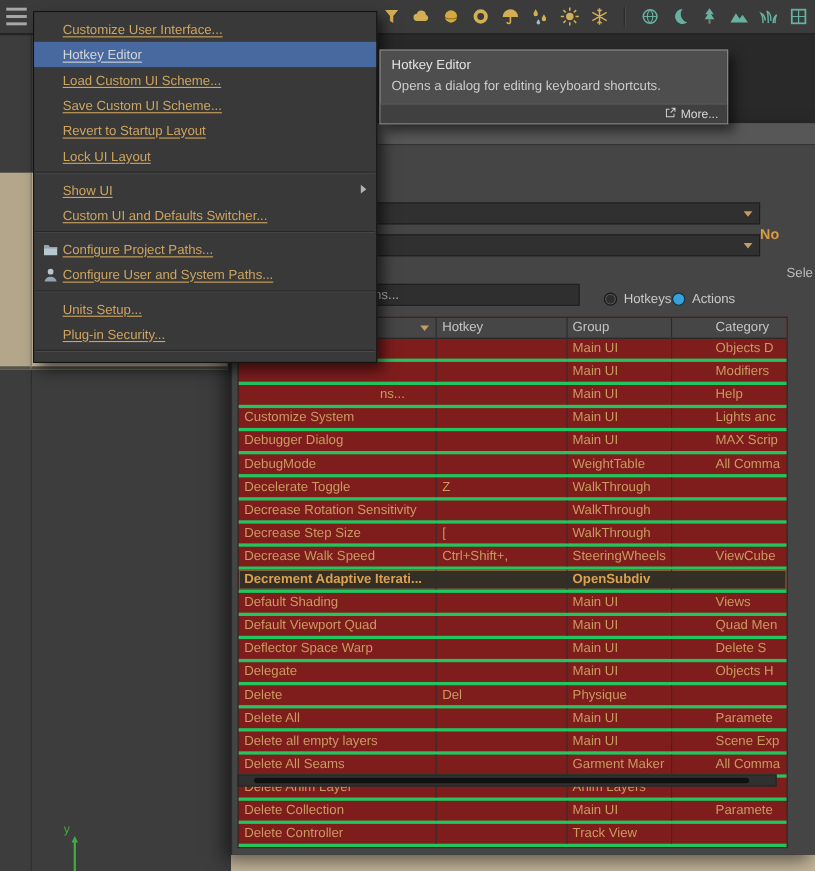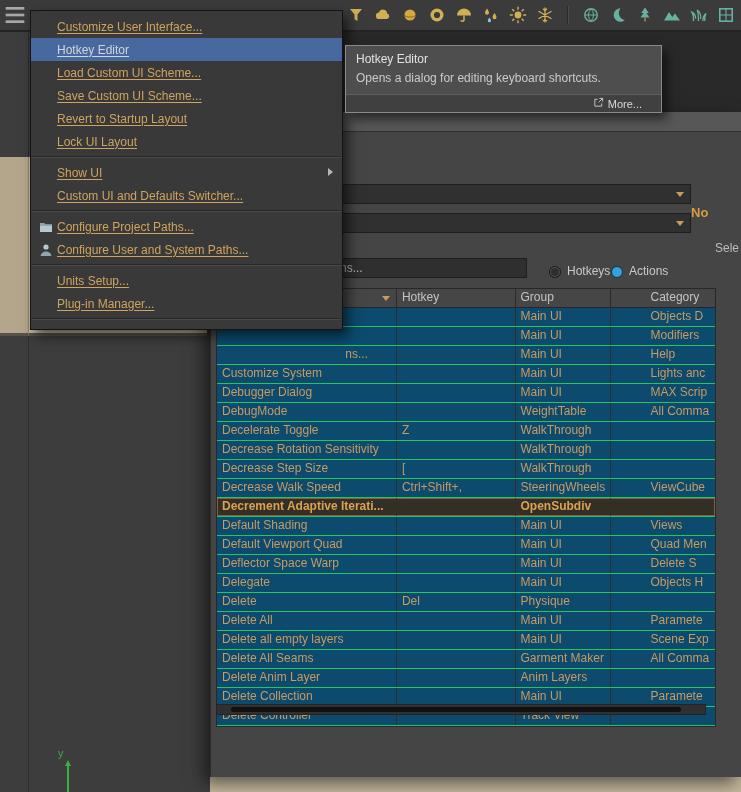--- a/index.html
+++ b/index.html
@@ -42,28 +42,28 @@
           border:1px solid #1e1e1e;box-sizing:border-box;color:#b8b8b8;font-family:"Liberation Sans",sans-serif;
           font-size:12px;padding:0 4px;white-space:pre;outline:none;}
   .radio-group{position:absolute;top:146px;height:20px;display:flex;align-items:flex-end;gap:6px;}
   .rg-hotkeys{left:338px;}
   .rg-actions{left:400px;}
   .radio{width:12px;height:12px;border-radius:50%;background:#2e2e2e;border:1px solid #191919;
          box-shadow:inset 0 0 0 1px #5a5a5a;box-sizing:border-box;}
   .radio.on{background:#35a1dd;border:1px solid #17303f;box-shadow:none;}
   .radio-label{color:#c9c9c9;}
   
-  .ktable{position:absolute;left:5px;top:176px;width:500px;background:#0c4a6e;border:1px solid #282828;
+  .ktable{position:absolute;left:5px;top:176px;width:500px;background:#7f1d1d;border:1px solid #282828;
           box-sizing:border-box;}
   .thead{display:flex;height:18px;background:#464646;border-bottom:1px solid #262626;}
   .th{position:relative;box-sizing:border-box;padding:0 5px;border-right:1px solid #2a2a2a;
       color:#c4c4c4;line-height:17px;overflow:hidden;white-space:pre;}
   .filter-arrow{position:absolute;right:6px;top:7px;width:0;height:0;border-left:4px solid transparent;
                 border-right:4px solid transparent;border-top:5px solid #c89b60;}
-  .trow{display:flex;height:18px;border-bottom:1px solid #22c55e;}
+  .trow{display:flex;height:18px;border-bottom:3px solid #22c55e;}
   .td{box-sizing:border-box;padding:0 5px;border-right:1px solid #2e2e2e;color:#c89b60;
       line-height:17px;overflow:hidden;white-space:pre;}
   .c0{width:190px;} .c1{width:125px;} .c2{width:100px;} .c3{width:73px;border-right:none;margin-left:35px;}
   .trow.selected{background:#332f26;box-shadow:inset 0 0 0 1px #82613a;}
   .trow.selected .td{color:#dca14d;font-weight:bold;}
   .hscroll{position:absolute;left:5px;top:592px;width:490px;height:11px;background:#303030;
            border:1px solid #242424;box-sizing:border-box;}
   .hthumb{position:absolute;left:14px;top:2px;width:450px;height:5px;background:#111;border-radius:3px;}
   
   .menu{position:absolute;left:30px;top:10px;width:313px;background:#393939;border:1px solid #131313;
@@ -78,21 +78,21 @@
                  border-bottom:4px solid transparent;border-left:5px solid #b5b5b5;}
   .menu-sep{height:1px;background:#272727;border-bottom:1px solid #4a4a4a;margin:3px 1px;}
   .menu-status{height:20px;display:flex;align-items:center;padding-left:26px;color:#989898;white-space:nowrap;}
   
   .tooltip{position:absolute;left:345px;top:45px;width:317px;height:68px;background:#4e4e4e;
            border:1px solid #8a8a8a;box-sizing:border-box;box-shadow:5px 6px 10px rgba(0,0,0,.55);z-index:60;}
   .tooltip-title{position:absolute;left:10px;top:6px;color:#e2e2e2;}
   .tooltip-body{position:absolute;left:10px;top:25px;color:#cbcbcb;}
   .tooltip-footer{position:absolute;left:0;bottom:0;width:100%;height:18px;background:#404040;
                   border-top:1px solid #5e5e5e;box-sizing:border-box;display:flex;align-items:center;
-                  justify-content:flex-end;padding-right:19px;gap:4px;}
+                  justify-content:flex-end;padding-right:8px;gap:4px;}
   .more-label{color:#d8d8d8;font-size:11px;}
   .tooltip-footer svg{width:11px;height:11px;}
 </style>
 </head>
 <body>
 
 <div class="stage">
 
   <div class="topbar">
     <div class="corner-btn">
@@ -430,21 +430,21 @@
           </span>
           <span class="menu-label">Configure User and System Paths...</span>
         </div>
         <div class="menu-sep"></div>
         <div class="menu-item">
           <span class="menu-ic"></span>
           <span class="menu-label">Units Setup...</span>
         </div>
         <div class="menu-item">
           <span class="menu-ic"></span>
-          <span class="menu-label">Plug-in Manager...</span>
+          <span class="menu-label">Plug-in Security...</span>
         </div>
         <div class="menu-sep"></div>
       </div>
   </div>
 
   <div class="tooltip">
     <div class="tooltip-title">Hotkey Editor</div>
     <div class="tooltip-body">Opens a dialog for editing keyboard shortcuts.</div>
     <div class="tooltip-footer">
       <span>

